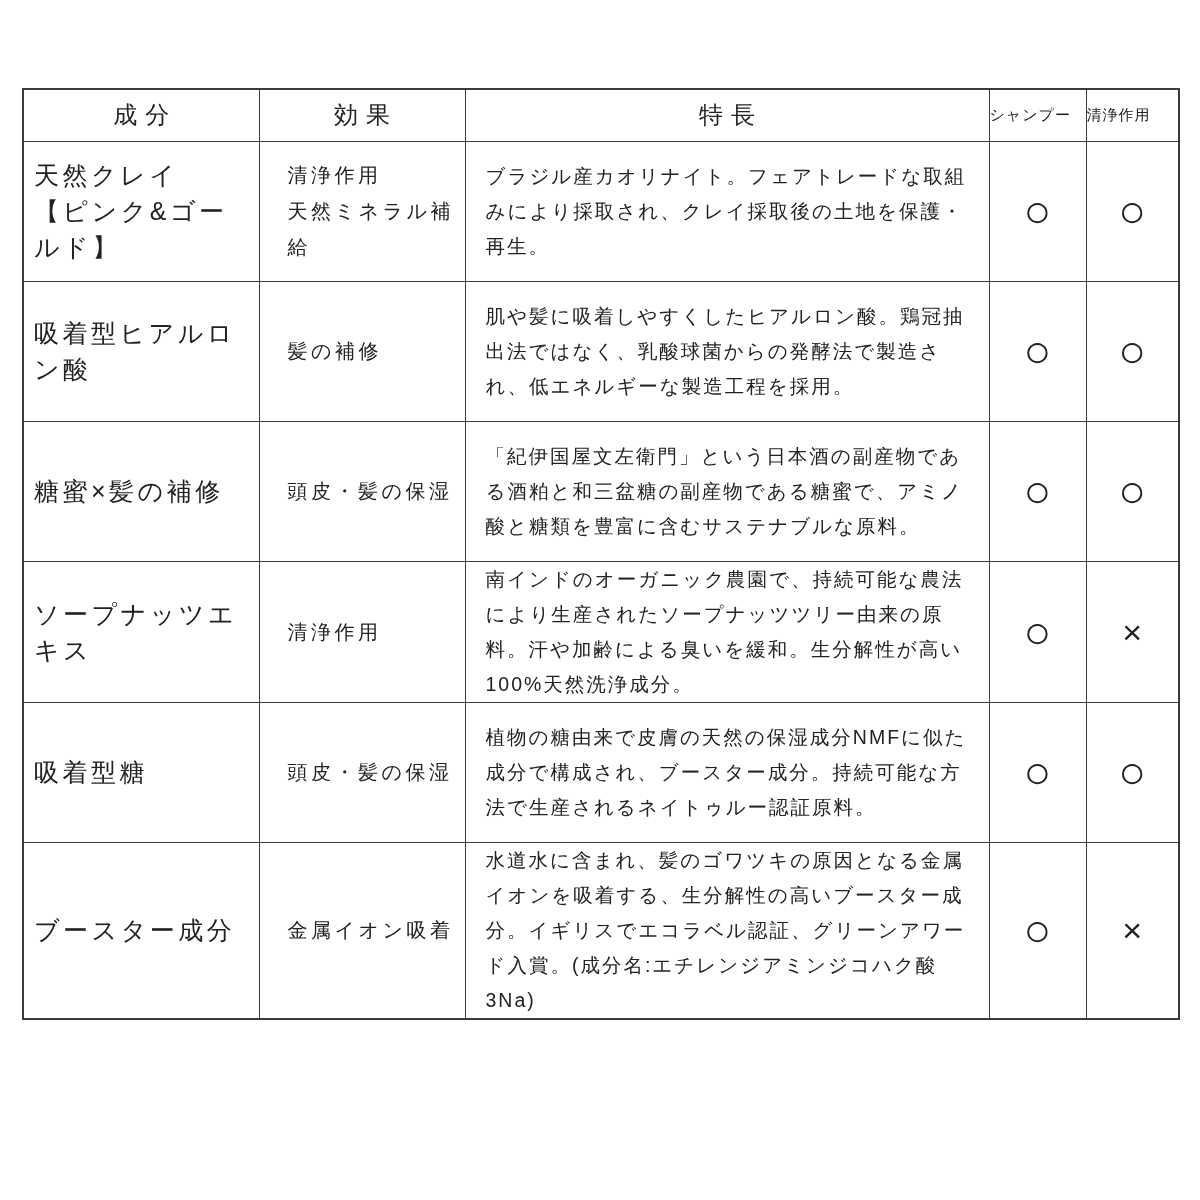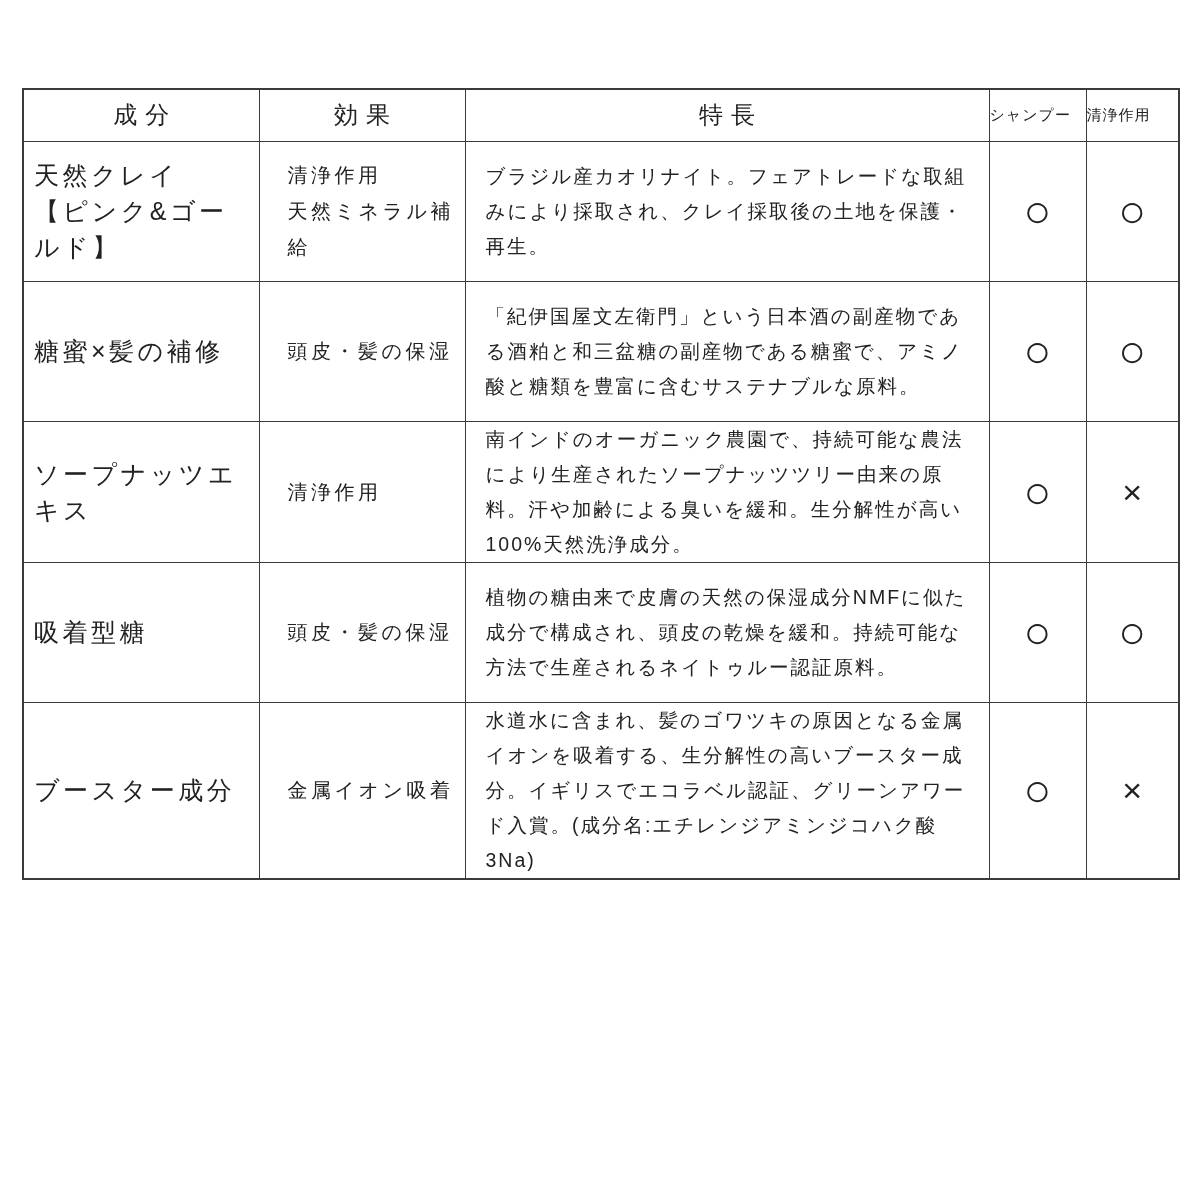--- a/index.html
+++ b/index.html
@@ -109,37 +109,44 @@
         <tr class="body-row">
     <td class="col-ingredient">天然クレイ
 【ピンク&amp;ゴールド】</td>
     <td class="col-effect">清浄作用
 天然ミネラル補給</td>
     <td class="col-feature">ブラジル産カオリナイト。フェアトレードな取組みにより採取され、クレイ採取後の土地を保護・再生。</td>
     <td class="col-mark mark-circle">○</td>
     <td class="col-mark mark-circle">○</td>
   </tr>
         <tr class="body-row">
+    <td class="col-ingredient">吸着型ヒアルロン酸</td>
+    <td class="col-effect">髪の補修</td>
+    <td class="col-feature">肌や髪に吸着しやすくしたヒアルロン酸。鶏冠抽出法ではなく、乳酸球菌からの発酵法で製造され、低エネルギーな製造工程を採用。</td>
+    <td class="col-mark mark-circle">○</td>
+    <td class="col-mark mark-circle">○</td>
+  </tr>
+        <tr class="body-row">
     <td class="col-ingredient">糖蜜×髪の補修</td>
     <td class="col-effect">頭皮・髪の保湿</td>
     <td class="col-feature">「紀伊国屋文左衛門」という日本酒の副産物である酒粕と和三盆糖の副産物である糖蜜で、アミノ酸と糖類を豊富に含むサステナブルな原料。</td>
     <td class="col-mark mark-circle">○</td>
     <td class="col-mark mark-circle">○</td>
   </tr>
         <tr class="body-row">
     <td class="col-ingredient">ソープナッツエキス</td>
     <td class="col-effect">清浄作用</td>
     <td class="col-feature">南インドのオーガニック農園で、持続可能な農法により生産されたソープナッツツリー由来の原料。汗や加齢による臭いを緩和。生分解性が高い100%天然洗浄成分。</td>
     <td class="col-mark mark-circle">○</td>
     <td class="col-mark mark-cross">×</td>
   </tr>
         <tr class="body-row">
     <td class="col-ingredient">吸着型糖</td>
     <td class="col-effect">頭皮・髪の保湿</td>
-    <td class="col-feature">植物の糖由来で皮膚の天然の保湿成分NMFに似た成分で構成され、頭皮の乾燥を緩和。持続可能な方法で生産されるネイトゥルー認証原料。</td>
+    <td class="col-feature">植物の糖由来で皮膚の天然の保湿成分NMFに似た成分で構成され、ブースター成分。持続可能な方法で生産されるネイトゥルー認証原料。</td>
     <td class="col-mark mark-circle">○</td>
     <td class="col-mark mark-circle">○</td>
   </tr>
         <tr class="body-row">
     <td class="col-ingredient">ブースター成分</td>
     <td class="col-effect">金属イオン吸着</td>
     <td class="col-feature">水道水に含まれ、髪のゴワツキの原因となる金属イオンを吸着する、生分解性の高いブースター成分。イギリスでエコラベル認証、グリーンアワード入賞。(成分名:エチレンジアミンジコハク酸3Na)</td>
     <td class="col-mark mark-circle">○</td>
     <td class="col-mark mark-cross">×</td>
   </tr>

